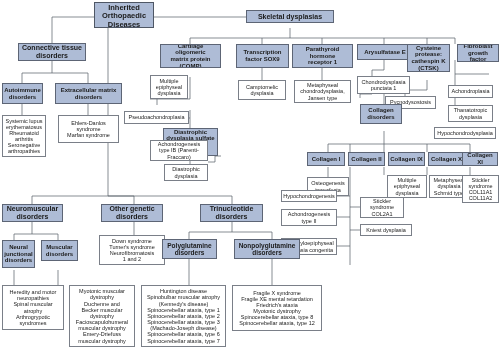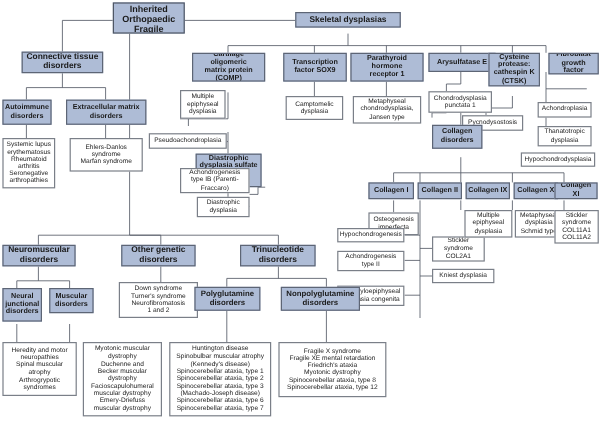--- a/index.html
+++ b/index.html
@@ -131,21 +131,21 @@
       <path d="M189 232 L189 239"></path>
       <path d="M272 232 L272 239"></path>
       <path d="M189 259 L189 285"></path>
       <path d="M272 259 L272 285"></path>
     </g>
   </svg>
 
   <div class="node root f75 leafwrap" style="left:94px;top:2px;width:60px;height:26px;">
     <span style="white-space:pre-line;">Inherited
 Orthopaedic
-Fragile</span>
+Diseases</span>
   </div>
 
   <div class="node filled f7" style="left:246px;top:10px;width:88px;height:13px;">
     <span style="white-space:pre-line;">Skeletal dysplasias</span>
   </div>
 
   <div class="node filled f7" style="left:18px;top:43px;width:68px;height:18px;">
     <span style="white-space:pre-line;">Connective tissue
 disorders</span>
   </div>

